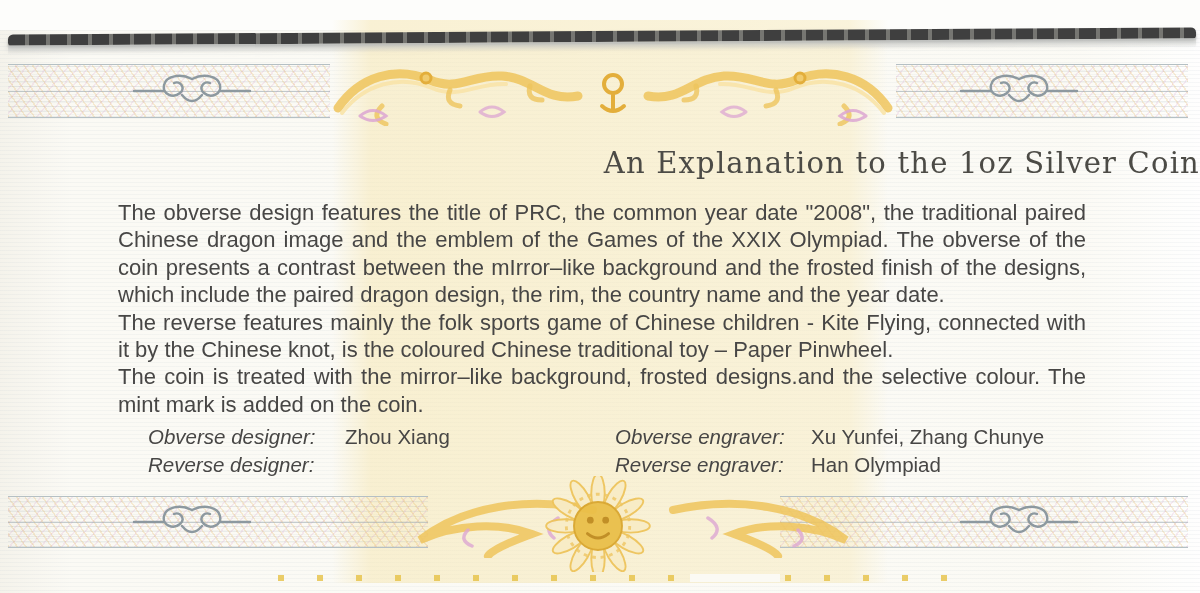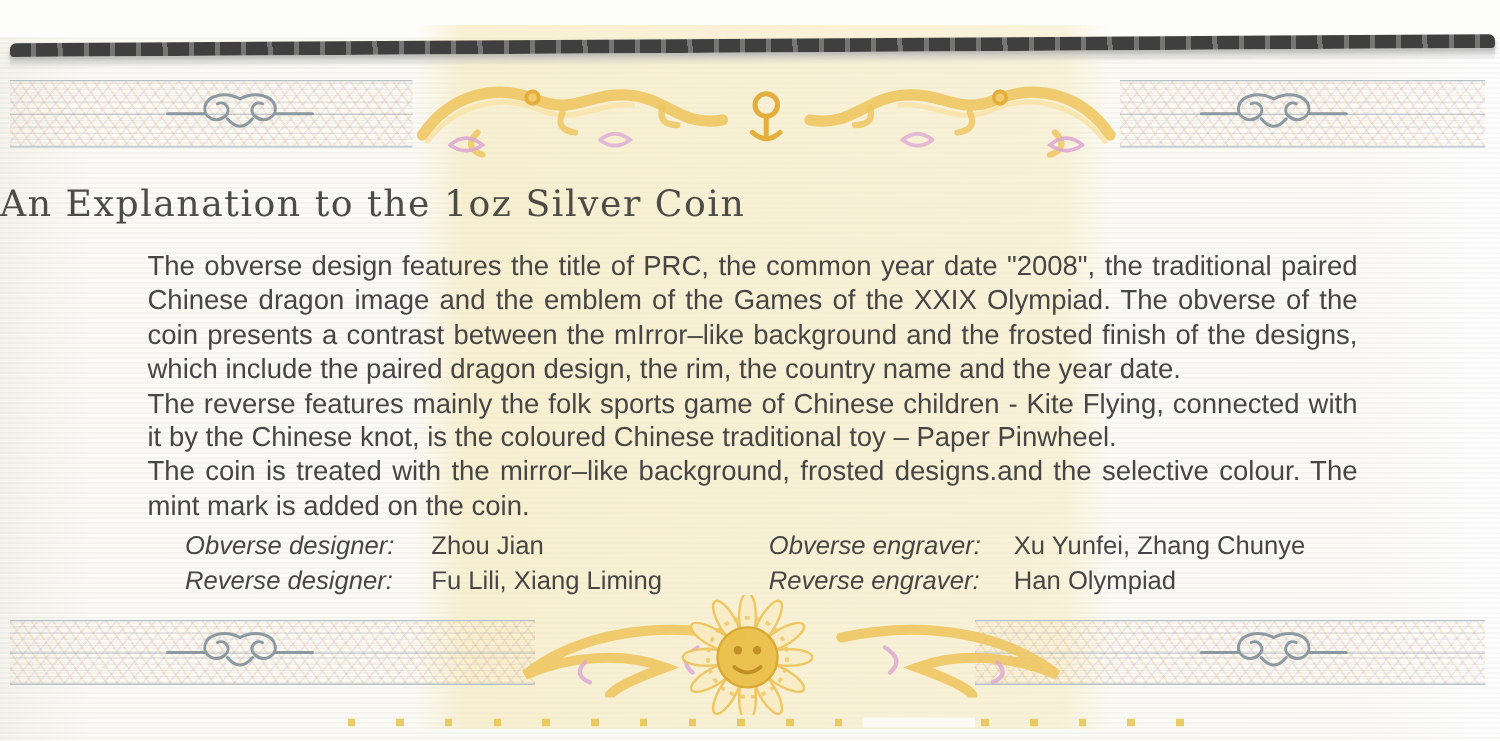--- a/index.html
+++ b/index.html
@@ -51,21 +51,21 @@
   .side-tex::after{ 
     content:""; position:absolute; left:0; right:0; top:50%; height:1px; background:rgba(158,172,178,.55);
   }
   .scroll{ position:absolute; width:132px; height:40px; top:50%; transform:translateY(-50%); }
   .dragon-band{ position:absolute; left:322px; width:566px; top:0; height:70px; }
   .medallion{ position:absolute; left:50%; transform:translateX(-50%); top:-6px; width:150px; height:96px; }
   .wing{ position:absolute; top:14px; width:190px; height:62px; }
   
   .title{
     position:absolute; left:0; width:1200px; top:146px; margin:0;
-    text-align:left; font-family:"DejaVu Serif", "Liberation Serif", serif;
+    text-align:right; font-family:"DejaVu Serif", "Liberation Serif", serif;
     font-weight:500; font-size:29px; letter-spacing:1.2px; color:#4c4b46;
   }
   .bodytext{
     position:absolute; left:118px; width:968px; top:199px;
     font-size:22px; line-height:27.4px; color:#474645;
     text-align:justify;
   }
   .bodytext p{ margin:0; }
   .credits{ position:absolute; top:423px; left:0; width:1200px; font-size:20.5px; line-height:27.5px; color:#474645; }
   .cred-col{ position:absolute; top:0; }
@@ -134,25 +134,24 @@
   <div class="bodytext">
     <p>The obverse design features the title of PRC, the common year date "2008", the traditional paired Chinese dragon image and the emblem of the Games of the XXIX Olympiad. The obverse of the coin presents a contrast between the mIrror–like background and the frosted finish of the designs, which include the paired dragon design, the rim, the country name and the year date.</p>
     <p>The reverse features mainly the folk sports game of Chinese children - Kite Flying, connected with it by the Chinese knot, is the coloured Chinese traditional toy – Paper Pinwheel.</p>
     <p>The coin is treated with the mirror–like background, frosted designs.and the selective colour. The mint mark is added on the coin.</p>
   </div>
 
   <div class="credits">
     <div class="cred-col left">
       <div class="cred-row">
         <span class="cred-label">Obverse designer:</span>
-        <span class="cred-value">Zhou Jian</span>
+        <span class="cred-value">Zhou Xiang</span>
       </div>
       <div class="cred-row">
         <span class="cred-label">Reverse designer:</span>
-        <span class="cred-value">Fu Lili, Xiang Liming</span>
       </div>
     </div>
     <div class="cred-col right">
       <div class="cred-row">
         <span class="cred-label">Obverse engraver:</span>
         <span class="cred-value">Xu Yunfei, Zhang Chunye</span>
       </div>
       <div class="cred-row">
         <span class="cred-label">Reverse engraver:</span>
         <span class="cred-value">Han Olympiad</span>

